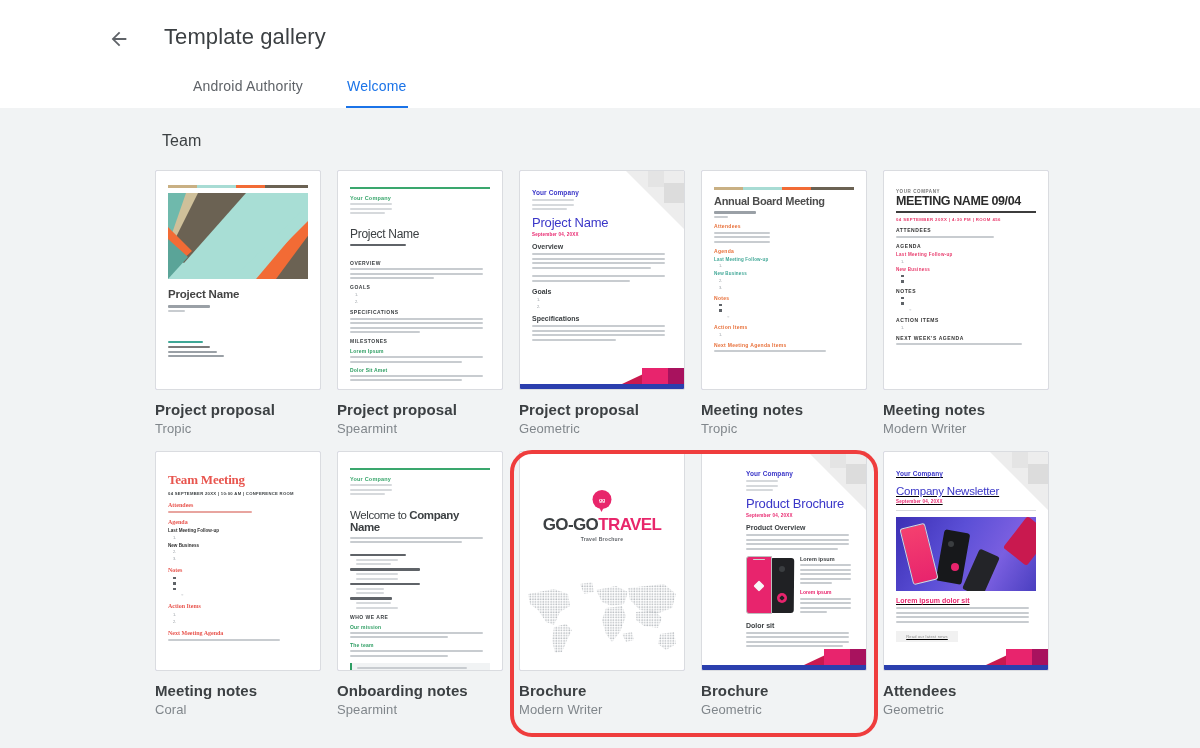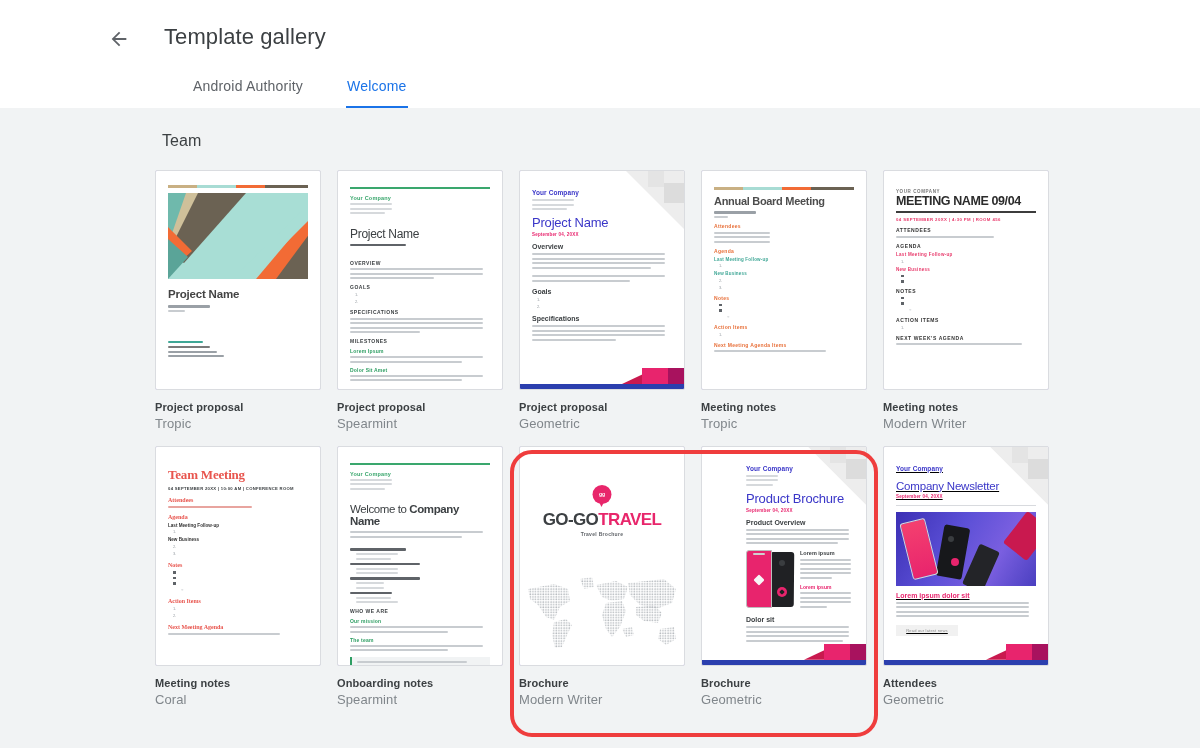--- a/index.html
+++ b/index.html
@@ -51,21 +51,21 @@
     row-gap: 12px;
   }
   .card { width: 166px; cursor: pointer; }
   .thumb {
     width: 166px; height: 220px;
     background: #c4b5fd;
     border: 1px solid #dadce0; border-radius: 2px;
     overflow: hidden; position: relative;
   }
   .card-name {
-    margin-top: 10px; font-size: 11px; font-weight: bold;
+    margin-top: 10px; font-size: 15px; font-weight: bold;
     color: #3c4043; letter-spacing: 0.1px; line-height: 1.35;
   }
   .card-sub {
     font-size: 13px; color: #80868b; letter-spacing: 0.1px; line-height: 1.45;
   }
 
   
   .doc { position: absolute; inset: 0; background: #fff; }
   .pad { position: absolute; left: 12px; right: 12px; }
 

